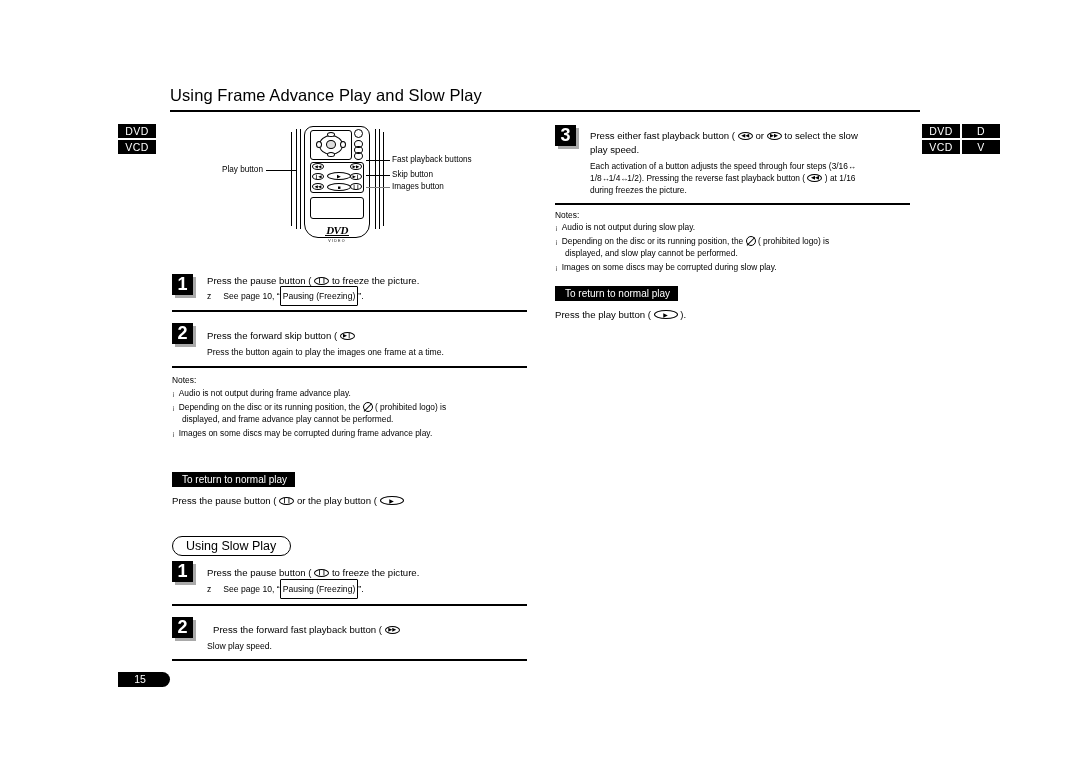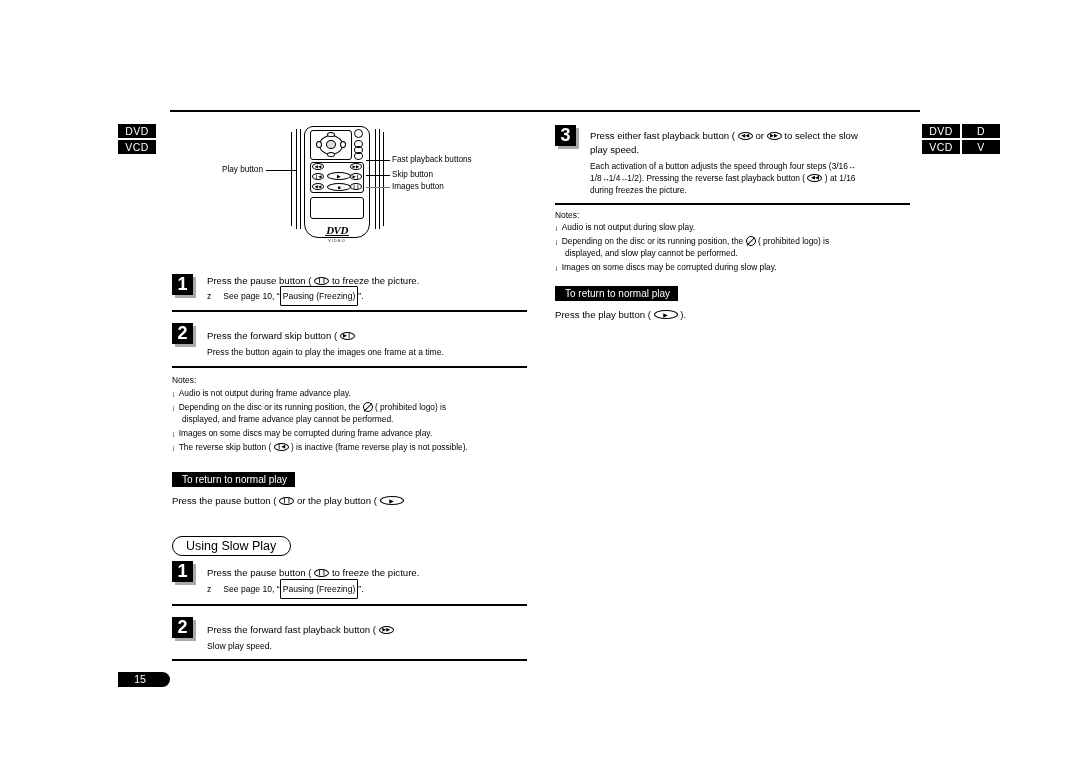--- a/index.html
+++ b/index.html
@@ -395,20 +395,21 @@
     text-align: center;
     padding-right: 8px;
     box-sizing: border-box;
   }
 </style>
 </head>
 <body>
 
 <div class="page">
 
+  <div class="page-title">Using Frame Advance Play and Slow Play</div>
   <div class="title-rule"></div>
 
   <div class="badge badge-left-dvd">DVD</div>
   <div class="badge badge-left-vcd">VCD</div>
   <div class="badge badge-right-dvd">DVD</div>
   <div class="badge badge-right-vcd">VCD</div>
   <div class="badge badge-right-dvd2">D</div>
   <div class="badge badge-right-vcd2">V</div>
 
   <div class="remote-wrap">
@@ -520,25 +521,20 @@
     <span class="bullet">¡</span><span>Depending on the disc or its running position, the</span>
     <span class="prohib"></span>
     <span>( prohibited  logo) is</span>
   </div>
   <div class="note" style="left:182px; top:414px;">displayed, and frame advance play cannot be performed.</div>
 
   <div class="note" style="left:172px; top:428px;">
     <span class="bullet">¡</span><span>Images on some discs may be corrupted during frame advance play.</span>
   </div>
 
-  <div class="note" style="left:172px; top:442px;">
-    <span class="bullet">¡</span><span>The reverse skip button (</span>
-    <span class="ibtn"><i>❙◀</i></span>
-    <span>) is inactive (frame reverse play is not possible).</span>
-  </div>
 
   <div class="blackbar" style="left:172px; top:472px;">To return to normal play</div>
 
   <div class="plain" style="left:172px; top:494px;">
     <span>Press the pause button (</span>
     <span class="ibtn"><i>❙❙</i></span>
     <span>or the play button (</span>
     <span class="ibtn wide"><i>▶</i></span>
   </div>
 
@@ -556,21 +552,21 @@
   <div class="steptext small" style="left:207px; top:583px;">
     <span style="margin-right:12px">z</span><span>See page 10, “</span><span class="boxed">Pausing (Freezing)</span><span>”.</span>
   </div>
 
   <div class="hr" style="left:172px; top:604px; width:355px;"></div>
 
   <div class="stepnum" style="left:172px; top:617px;">
     <div class="shadow"></div>
     <div class="box">2</div>
   </div>
-  <div class="steptext" style="left:207px; top:623px;">
+  <div class="steptext" style="left:213px; top:623px;">
     <span>Press the forward fast playback button (</span>
     <span class="ibtn"><i>▶▶</i></span>
   </div>
   <div class="steptext small" style="left:207px; top:640px;">Slow play speed.</div>
 
   <div class="hr" style="left:172px; top:659px; width:355px;"></div>
 
   <div class="stepnum" style="left:555px; top:125px;">
     <div class="shadow"></div>
     <div class="box">3</div>

